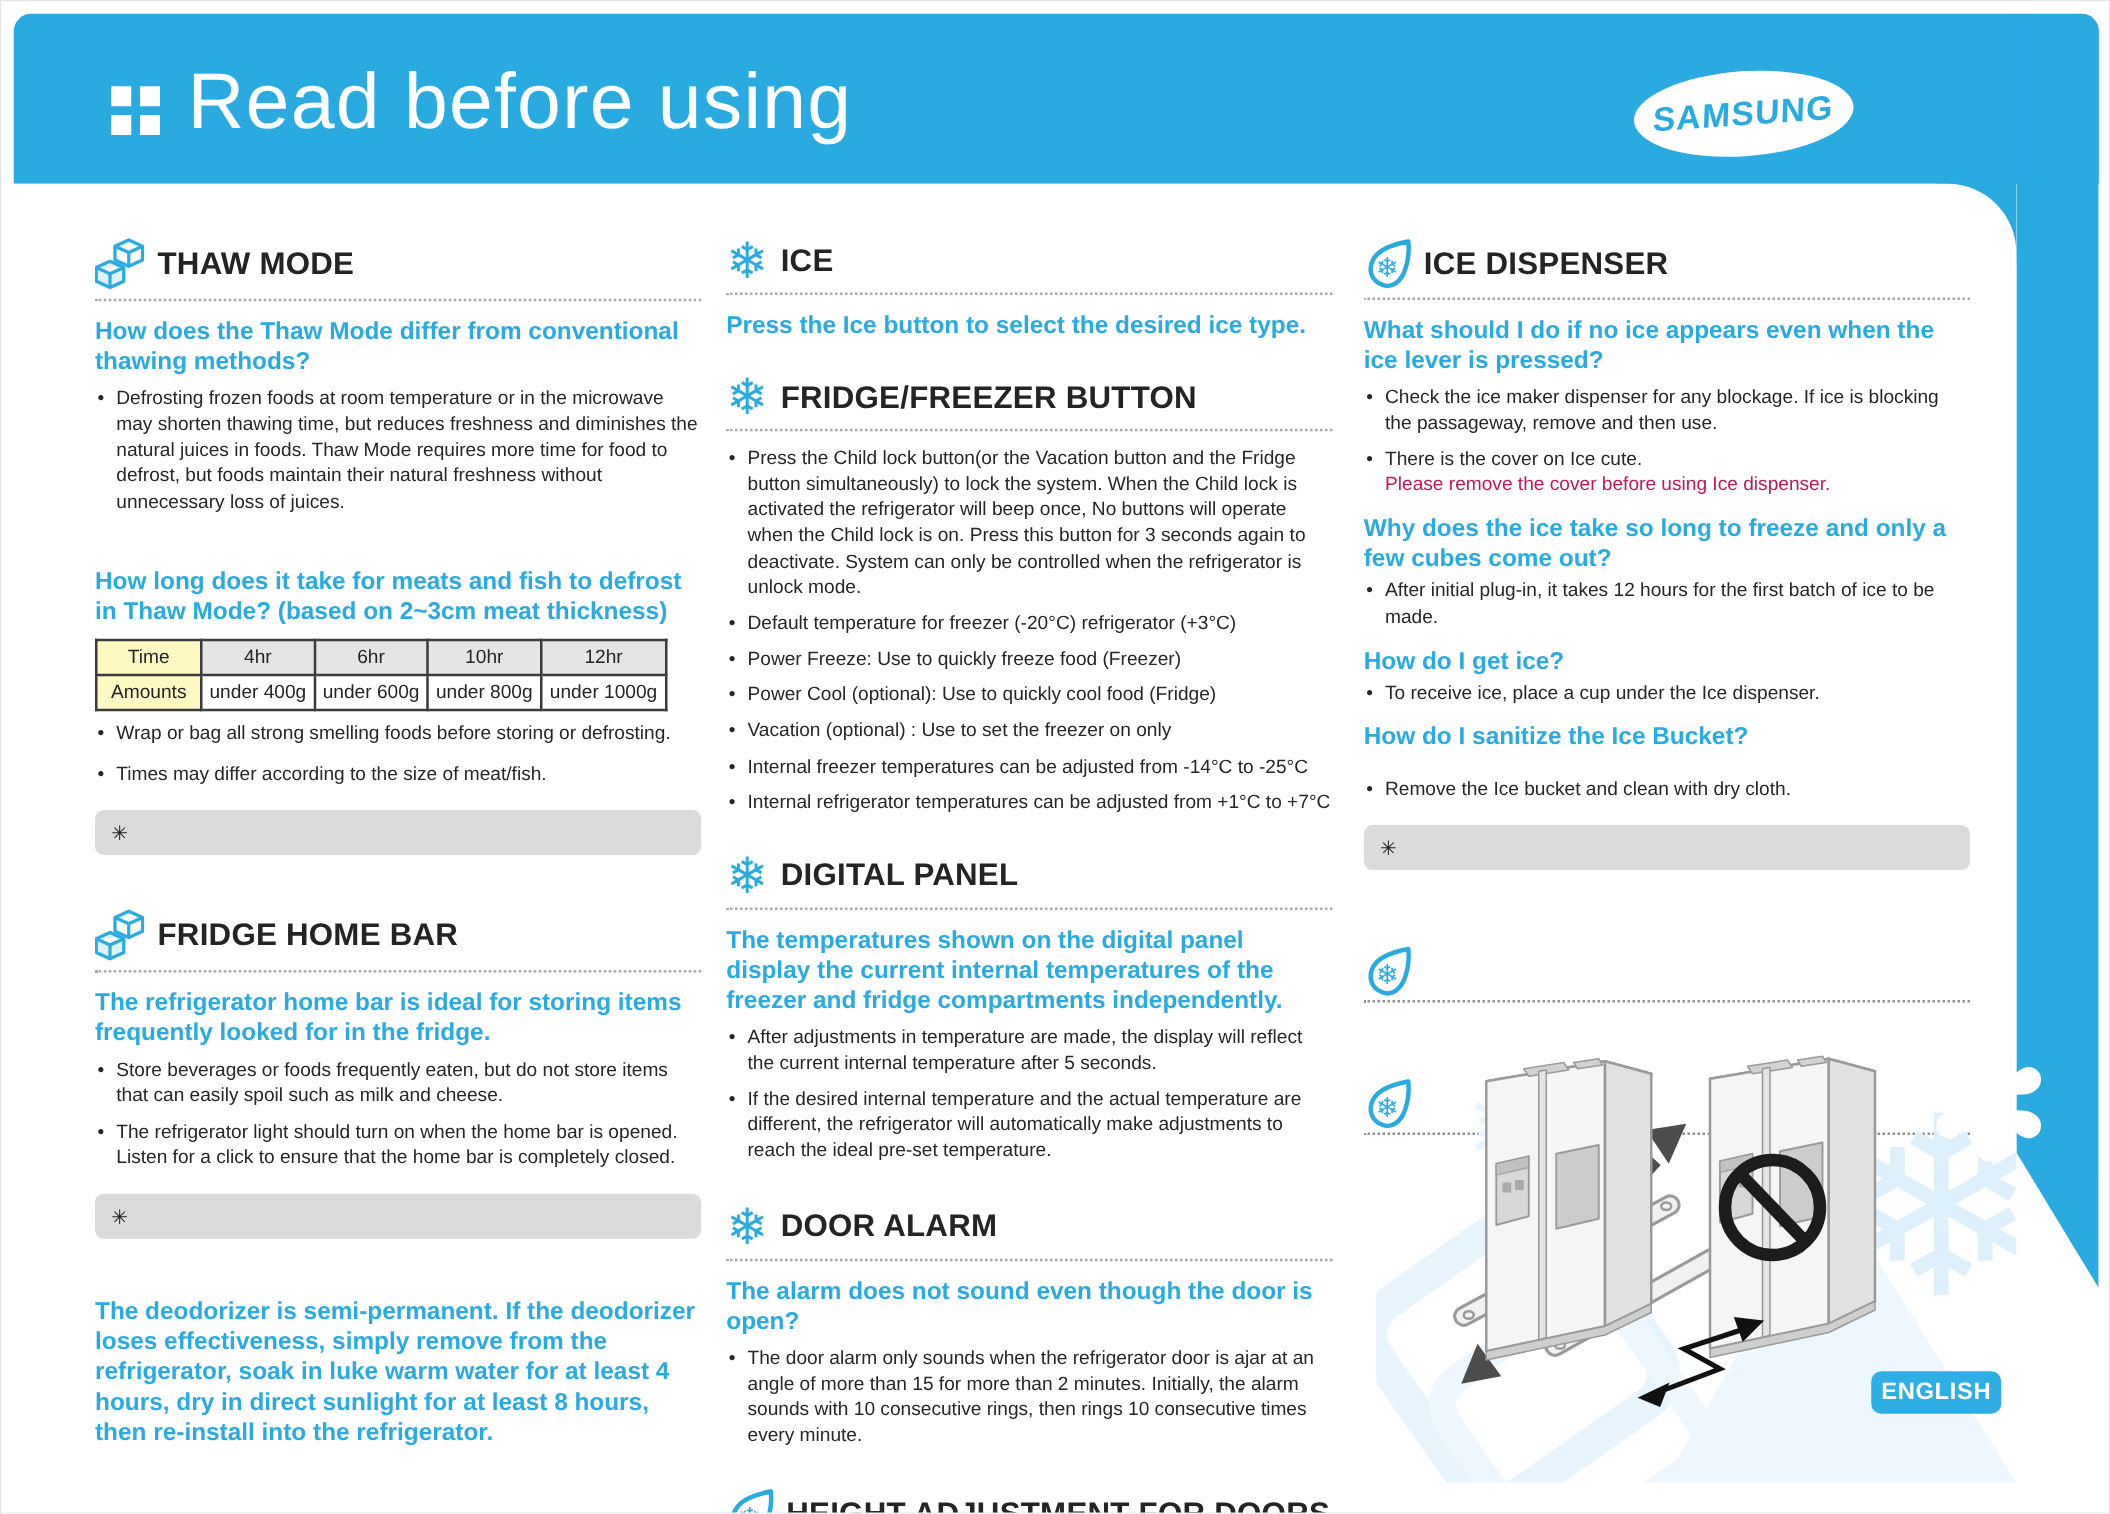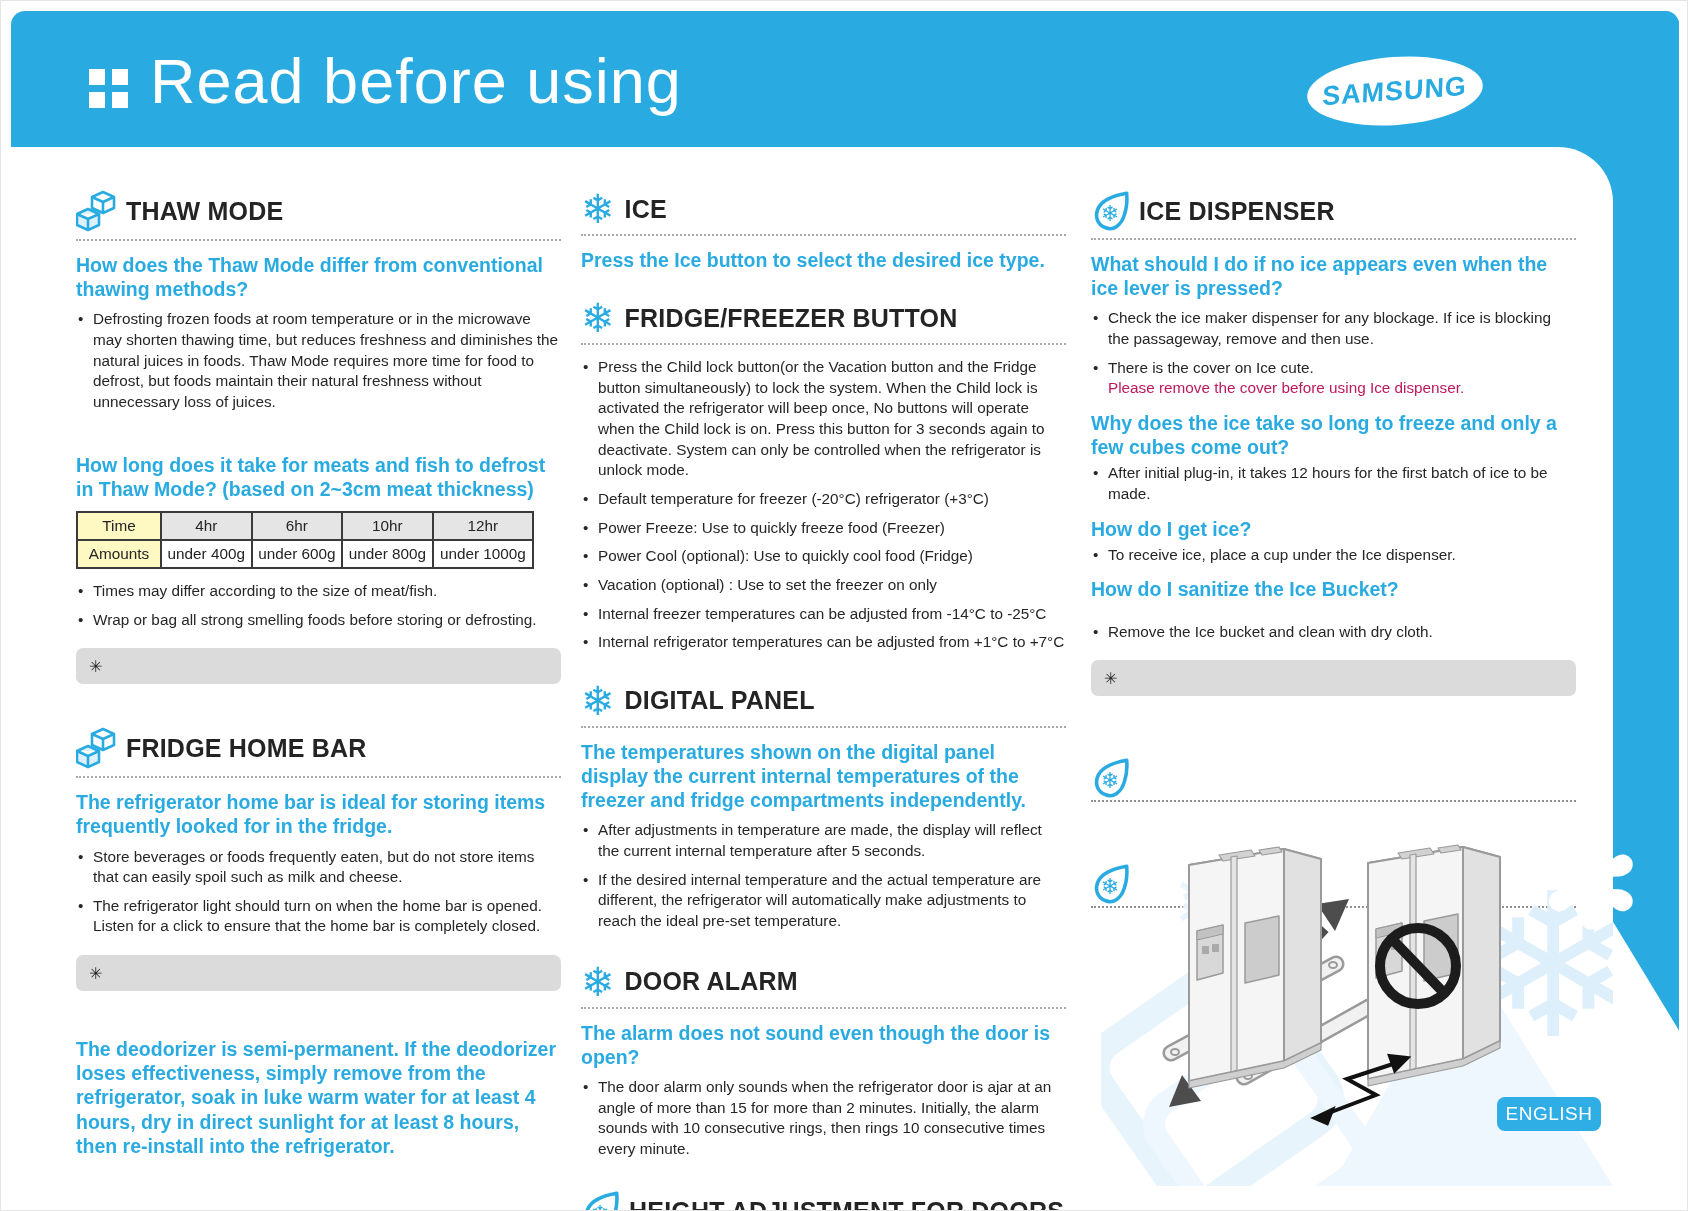--- a/index.html
+++ b/index.html
@@ -52,21 +52,21 @@
   
   .note-line{position:relative;height:58px;border-bottom:2px dotted #8f8f8f;margin-top:46px;}
   .note-line .dropwrap{position:absolute;left:0;bottom:-4px;}
 
   
   .illus{position:absolute;left:1100px;top:800px;width:512px;height:385px;z-index:3;}
   .white-flower{position:absolute;left:1538px;top:822px;font-size:124px;color:#ffffff;z-index:3;
                 font-family:"DejaVu Sans",sans-serif;line-height:1;}
   .english-btn{position:absolute;left:1496px;top:1096px;width:104px;height:34px;background:#2FAEE5;
                border-radius:8px;display:flex;align-items:center;justify-content:center;
-               color:#ffffff;font-size:19px;font-weight:normal;letter-spacing:0.5px;z-index:4;}
+               color:#ffffff;font-size:19px;font-weight:bold;letter-spacing:0.5px;z-index:4;}
 </style>
 </head>
 <body>
 
 <svg width="0" height="0" style="position:absolute">
   <defs>
     <g id="ico-cubes">
       <g stroke="#29ABE2" stroke-width="2.6" fill="#ffffff" stroke-linejoin="round">
         <path d="M27 3 38 8 38 19 27 24 16 19 16 8 Z"></path>
         <path d="M16 8 27 13 38 8 M27 13 27 24"></path>
@@ -124,22 +124,22 @@
         </tr>
         <tr>
           <td class="lbl">Amounts</td>
           <td>under 400g</td>
           <td>under 600g</td>
           <td>under 800g</td>
           <td>under 1000g</td>
         </tr>
       </tbody>
         </table>
+      <div class="bullet">Wrap or bag all strong smelling foods before storing or defrosting.</div>
       <div class="bullet" style="margin-top:12px">Times may differ according to the size of meat/fish.</div>
-      <div class="bullet">Wrap or bag all strong smelling foods before storing or defrosting.</div>
       <div class="notebox">
         <span>✳</span>
       </div>
     </div>
 
     <div class="section" style="margin-top:42px">
       <div class="sec-head">
         <svg width="40" height="45" viewBox="0 0 40 45">
             <use href="#ico-cubes"></use>
           </svg>

